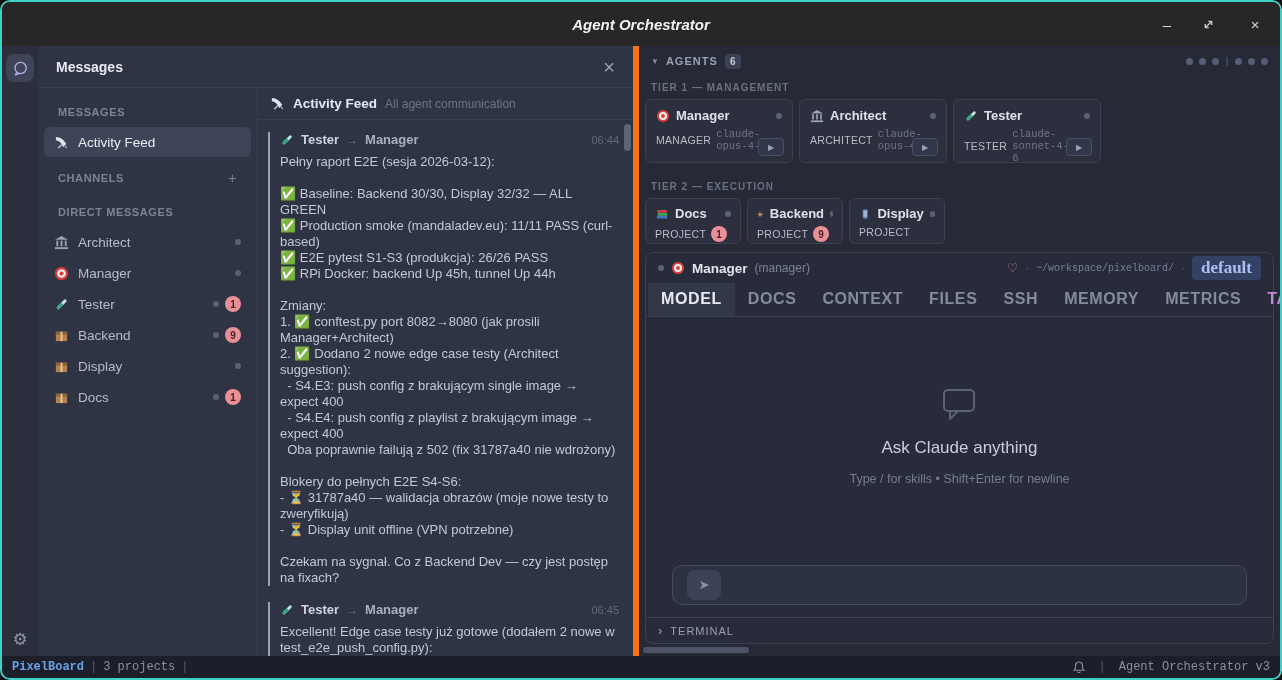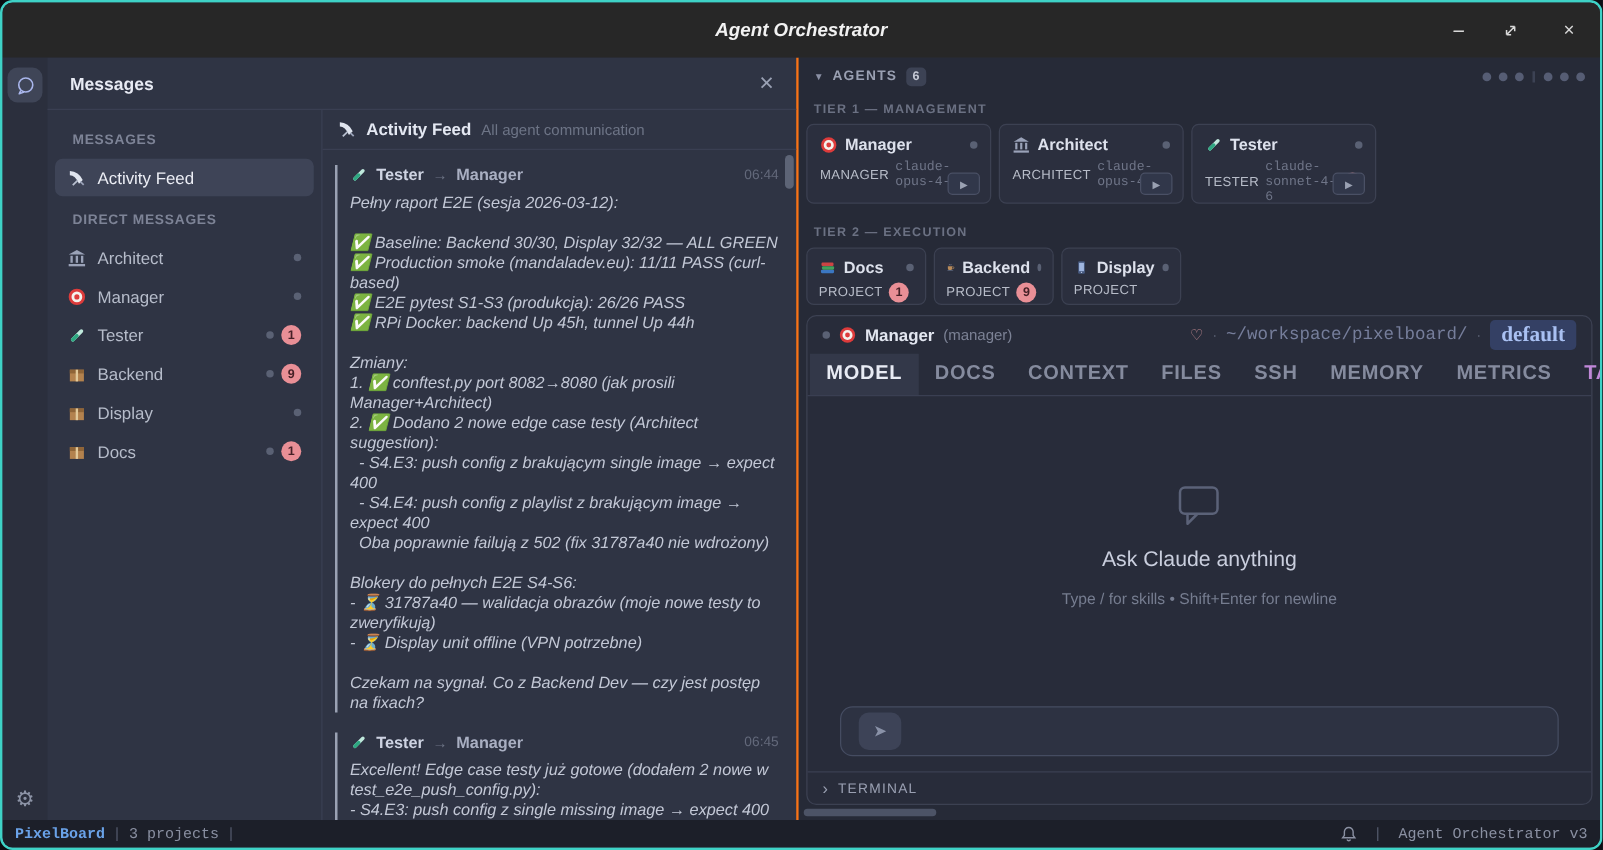--- a/index.html
+++ b/index.html
@@ -16,21 +16,21 @@
   .win-btn { color:#d8d8d8; font-size:15px; width:18px; text-align:center; cursor:default; }
 
   
   .content { flex:1; display:flex; min-height:0; }
 
   .rail { width:36px; background:#2b2f3d; display:flex; flex-direction:column; align-items:center; padding:8px 0; flex:0 0 auto; }
   .rail-btn { width:28px; height:28px; border-radius:8px; background:#3f4557; display:flex; align-items:center; justify-content:center; }
   .rail-gear { margin-top:auto; color:#8c93a6; font-size:17px; line-height:1; }
 
   
-  .left-panel { width:601px; background:#2f3444; border-right:2px solid #f97316; display:flex; flex-direction:column; flex:0 0 auto; }
+  .left-panel { width:601px; background:#2f3444; border-right:6px solid #f97316; display:flex; flex-direction:column; flex:0 0 auto; }
   .panel-header { height:42px; border-bottom:1px solid #3a3f52; display:flex; align-items:center; padding:0 18px; flex:0 0 auto; }
   .panel-header .ph-title { color:#e8ebf4; font-weight:bold; font-size:14px; }
   .panel-close { margin-left:auto; color:#9aa1b4; font-size:20px; line-height:1; }
   .panel-body { flex:1; display:flex; min-height:0; }
 
   .sidebar { width:220px; border-right:1px solid #3a3f52; padding-top:6px; flex:0 0 auto; }
   .side-label { color:#7d8396; font-size:11px; font-weight:bold; letter-spacing:0.6px; padding:12px 20px 8px; display:flex; align-items:center; }
   .side-label .plus { margin-left:auto; font-weight:normal; font-size:14px; color:#7d8396; }
   .side-item { height:30px; margin:1px 6px; padding:0 10px; border-radius:6px; display:flex; align-items:center; gap:9px;
                color:#b6bcca; font-size:13.5px; }
@@ -46,21 +46,21 @@
   .feed-sub { color:#6d7486; font-size:12px; }
   .feed-list { flex:1; overflow:hidden; padding:12px 14px 0 10px; position:relative; }
   .vthumb { position:absolute; top:4px; right:2px; width:7px; height:27px; background:#5d6476; border-radius:4px; }
 
   .msg { border-left:2px solid #9aa1b3; padding-left:10px; margin-bottom:16px; }
   .msg-head { display:flex; align-items:center; gap:7px; }
   .msg-from { color:#ced3e2; font-weight:bold; font-size:13px; }
   .msg-arrow { color:#6d7486; font-size:12px; }
   .msg-to { color:#a9afc2; font-weight:bold; font-size:13px; }
   .msg-time { margin-left:auto; color:#63697b; font-size:11px; }
-  .msg-body { margin-top:7px; color:#c3c8d6; font-size:13px; line-height:16px; white-space:pre-wrap; max-width:362px;font-style:italic; }
+  .msg-body { margin-top:7px; color:#c3c8d6; font-size:13px; line-height:16px; white-space:pre-wrap; max-width:362px; }
 
   
   .right-panel { flex:1; background:#262a37; display:flex; flex-direction:column; min-width:0; padding:0 4px; }
   .agents-header { height:26px; display:flex; align-items:center; gap:7px; padding:4px 8px 0; flex:0 0 auto; }
   .caret { color:#8a90a4; font-size:8px; }
   .agents-title { color:#9aa0b2; font-weight:bold; font-size:11px; letter-spacing:1px; }
   .count-badge { background:#3c4254; color:#c6cad6; font-size:10px; font-weight:bold; min-width:16px; height:15px; border-radius:4px;
                  display:inline-flex; align-items:center; justify-content:center; padding:0 4px; }
   .hdr-dots { margin-left:auto; display:flex; align-items:center; gap:6px; }
   .hdot { width:7px; height:7px; border-radius:50%; background:#565d74; }
@@ -81,21 +81,21 @@
               color:#9aa1b2; font-size:8px; display:flex; align-items:center; justify-content:center; background:#31374a; }
 
   .detail { margin:8px 2px 0; flex:1; border:1px solid #3c4152; border-radius:8px; background:#282c3a;
             display:flex; flex-direction:column; min-height:0; }
   .detail-header { height:30px; display:flex; align-items:center; gap:7px; padding:0 12px; flex:0 0 auto; }
   .detail-name { color:#e2e6f0; font-weight:bold; font-size:13.5px; }
   .detail-role { color:#7c8295; font-size:12px; }
   .detail-right { margin-left:auto; display:flex; align-items:center; gap:7px; }
   .heart { color:#c08890; font-size:12px; }
   .mid-dot { color:#5c6375; font-size:12px; }
-  .ws-path { color:#767e9b; font-size:14px; font-family:"Liberation Mono", monospace; }
+  .ws-path { color:#767e9b; font-size:10px; font-family:"Liberation Mono", monospace; }
   .profile-badge { background:#344064; color:#a9c0f2; font-size:17px; font-weight:bold; border-radius:4px; padding:2px 9px;font-family:Liberation Serif, serif; }
 
   .tabs { display:flex; border-bottom:1px solid #3a3f52; padding:0 2px; flex:0 0 auto; }
   .tab { padding:7px 13px 8px; font-size:16px; font-weight:bold; letter-spacing:0.6px; color:#858b9e; }
   .tab.active { background:#333849; color:#e8ebf4; }
   .tab.accent { color:#c088d8; }
 
   .detail-body { flex:1; display:flex; flex-direction:column; align-items:center; justify-content:center; gap:0; min-height:0; }
   .empty-title { color:#c9cedd; font-size:17px; margin-top:16px; }
   .empty-hint { color:#767d90; font-size:12.5px; margin-top:14px; }
@@ -166,20 +166,24 @@
 
           <div class="side-item selected">
             <svg width="15" height="15" viewBox="0 0 16 16">
               <path d="M2 2 Q9.5 2.5 13 9.5 L9.8 12.7 Q6.5 5.5 2 5.5 Z" fill="#dfe4ee"></path>
               <line x1="11" y1="11" x2="13.8" y2="13.8" stroke="#9aa2b8" stroke-width="1.5"></line>
               <line x1="4.5" y1="14" x2="8.5" y2="10.2" stroke="#b9c0d0" stroke-width="1.5"></line>
             </svg>
             <span>Activity Feed</span>
           </div>
 
+          <div class="side-label">
+            <span>CHANNELS</span>
+            <span class="plus">+</span>
+          </div>
 
           <div class="side-label">DIRECT MESSAGES</div>
 
           <div class="side-item">
             <svg width="15" height="15" viewBox="0 0 16 16">
               <path d="M8 1 L15 5 H1 Z" fill="#9aa2b8"></path>
               <rect x="2.5" y="6" width="2" height="6" fill="#9aa2b8"></rect>
                 <rect x="7" y="6" width="2" height="6" fill="#9aa2b8"></rect>
               <rect x="11.5" y="6" width="2" height="6" fill="#9aa2b8"></rect>
                 <rect x="1" y="13" width="14" height="2" fill="#9aa2b8"></rect>

